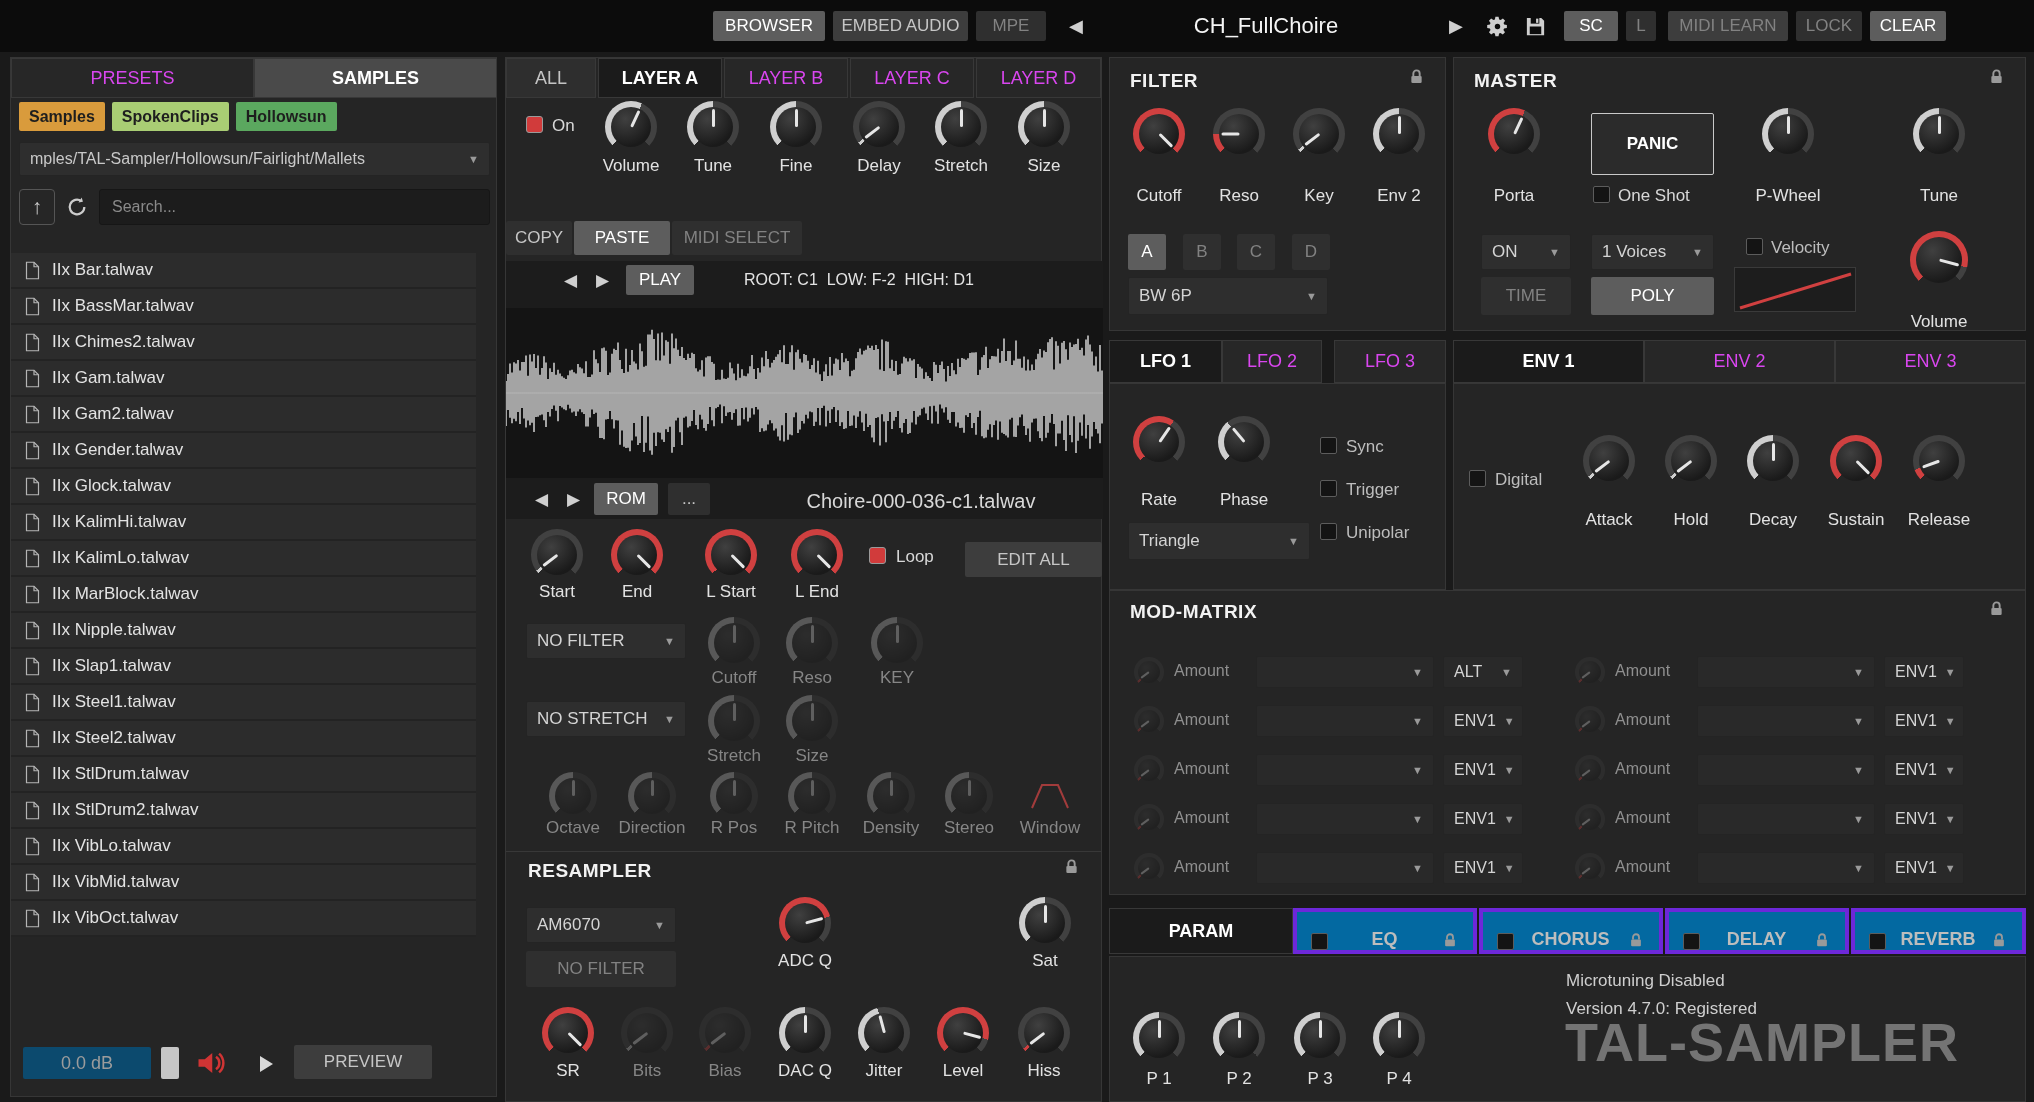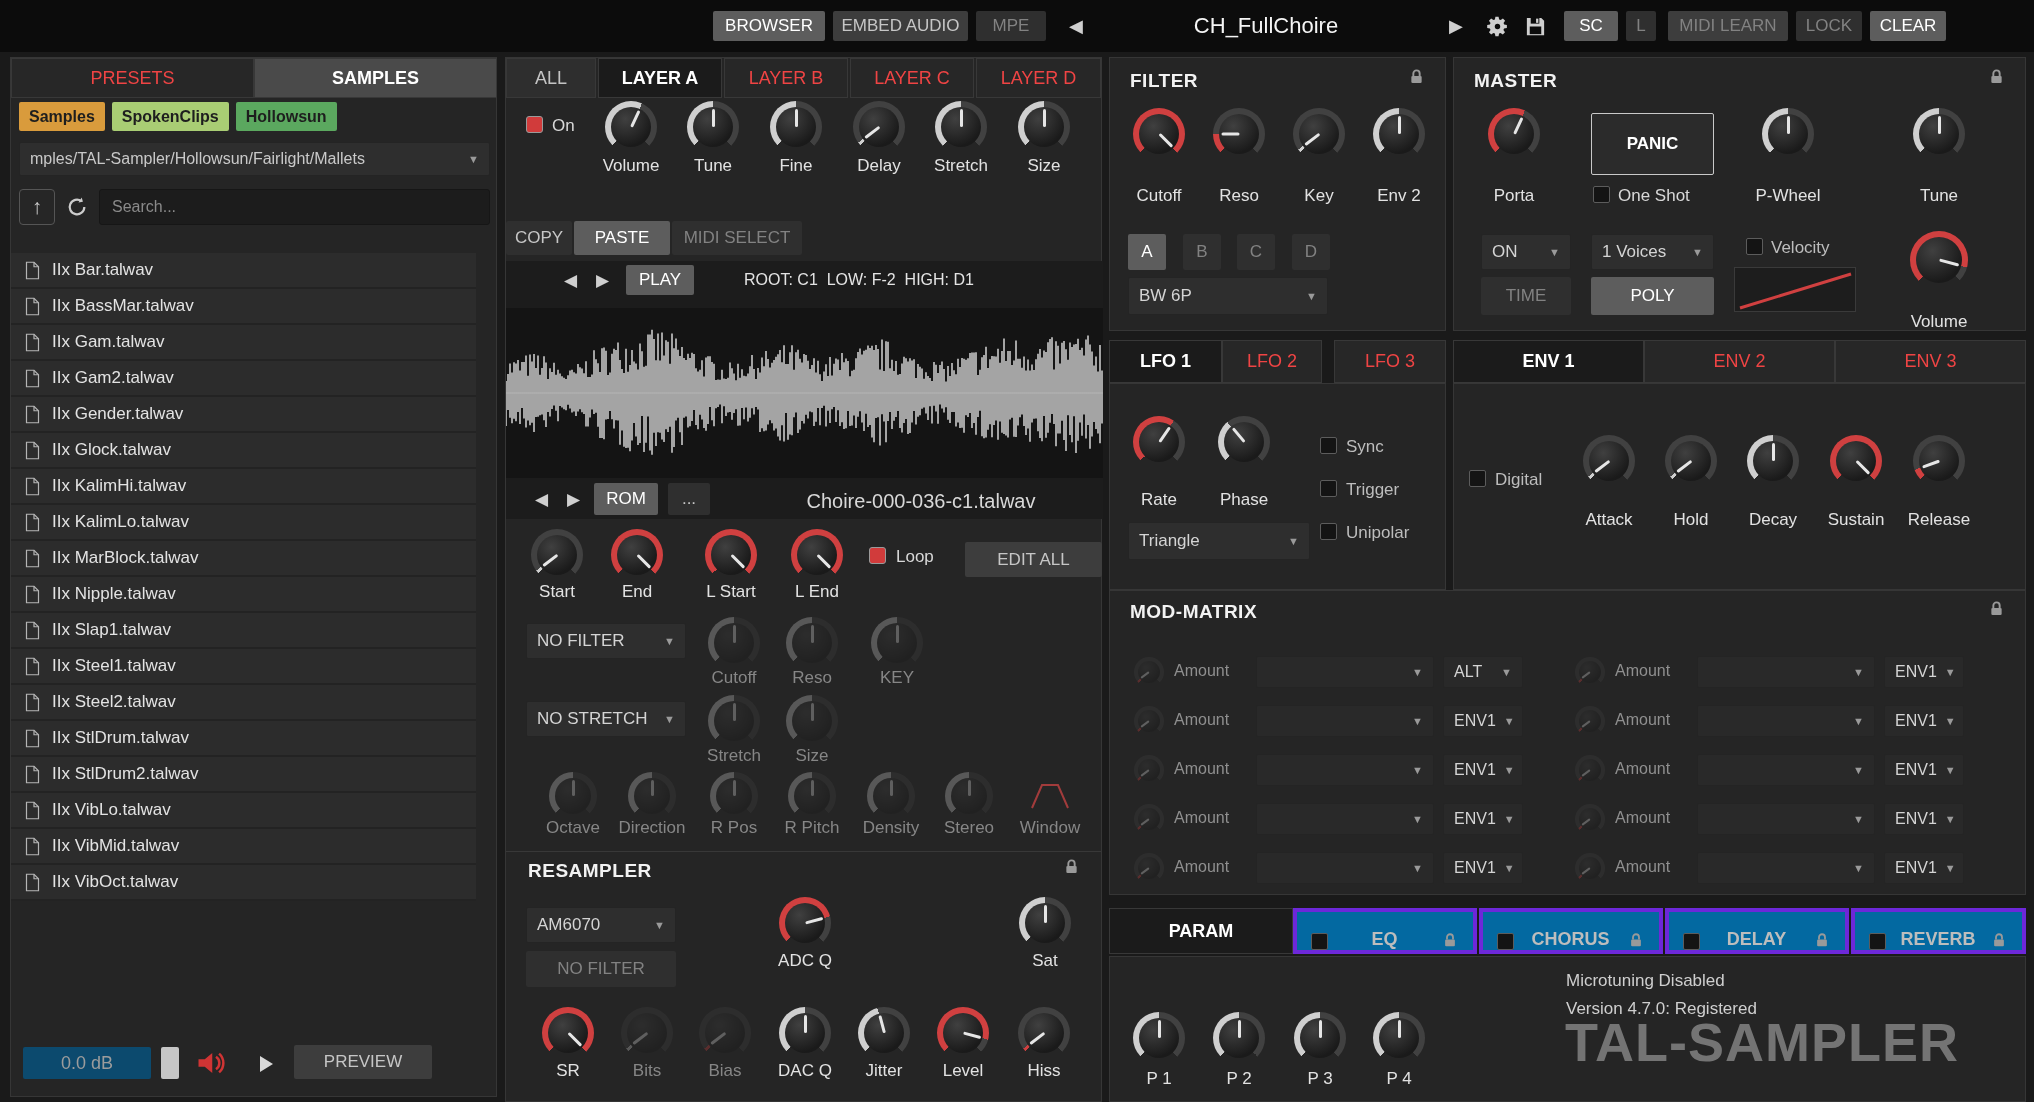--- a/index.html
+++ b/index.html
@@ -10,21 +10,21 @@
   .panel{position:absolute;background:#252525;border:1px solid #363636}
   .title{position:absolute;font-size:19px;font-weight:bold;color:#f2f2f2;letter-spacing:.5px;white-space:nowrap}
   .btn{display:flex;align-items:center;justify-content:center;background:#3d3d3d;color:#c6c6c6;
        font-size:17px;border-radius:2px;white-space:nowrap}
   .btn.lit{background:#5d5d5d;color:#fff}
   .btn.dark{background:#2f2f2f}
   .btn.dimtx{color:#828282}
   .tbtn{height:30px;padding:0 16px;flex:none}
   .tarrow{width:24px;text-align:center;font-size:18px;color:#cfcfcf;flex:none}
   .tab{position:absolute;display:flex;align-items:center;justify-content:center;font-size:18px;
-       color:#ef4444;background:#272727;border:1px solid #383838}
+       color:#d946ef;background:#272727;border:1px solid #383838}
   .tab.sel{color:#fff;font-weight:bold;background:#1b1b1b}
   .dd{position:absolute;display:flex;align-items:center;justify-content:space-between;background:#2e2e2e;
       color:#d4d4d4;font-size:17px;padding:0 10px;border-radius:2px;border:1px solid #242424;white-space:nowrap;overflow:hidden}
   .dd .caret{font-size:11px;color:#9a9a9a;margin-left:8px;flex:none}
   .chk{width:17px;height:17px;background:#141414;border:1px solid #5c5c5c;border-radius:2px;flex:none}
   .chk.abs{position:absolute}
   .led{position:absolute;width:17px;height:17px;background:#d13b3b;border:1px solid #9a9a9a;border-radius:3px}
   .cl{position:absolute;font-size:17px;color:#d8d8d8;white-space:nowrap}
   .kl{position:absolute;text-align:center;font-size:17px;color:#e2e2e2;white-space:nowrap}
   .kl.dim{color:#868686}
@@ -137,20 +137,27 @@
             <path d="M2 1h10l6 6v16H2z" fill="none" stroke="#b5b5b5" stroke-width="1.6"></path>
             <path d="M12 1v6h6" fill="none" stroke="#b5b5b5" stroke-width="1.6"></path>
           </svg>
           <span>IIx BassMar.talwav</span>
         </div>
       <div class="frow">
           <svg width="15" height="19" viewBox="0 0 20 24">
             <path d="M2 1h10l6 6v16H2z" fill="none" stroke="#b5b5b5" stroke-width="1.6"></path>
             <path d="M12 1v6h6" fill="none" stroke="#b5b5b5" stroke-width="1.6"></path>
           </svg>
+          <span>IIx Chimes2.talwav</span>
+        </div>
+      <div class="frow">
+          <svg width="15" height="19" viewBox="0 0 20 24">
+            <path d="M2 1h10l6 6v16H2z" fill="none" stroke="#b5b5b5" stroke-width="1.6"></path>
+            <path d="M12 1v6h6" fill="none" stroke="#b5b5b5" stroke-width="1.6"></path>
+          </svg>
           <span>IIx Gam.talwav</span>
         </div>
       <div class="frow">
           <svg width="15" height="19" viewBox="0 0 20 24">
             <path d="M2 1h10l6 6v16H2z" fill="none" stroke="#b5b5b5" stroke-width="1.6"></path>
             <path d="M12 1v6h6" fill="none" stroke="#b5b5b5" stroke-width="1.6"></path>
           </svg>
           <span>IIx Gam2.talwav</span>
         </div>
       <div class="frow">

